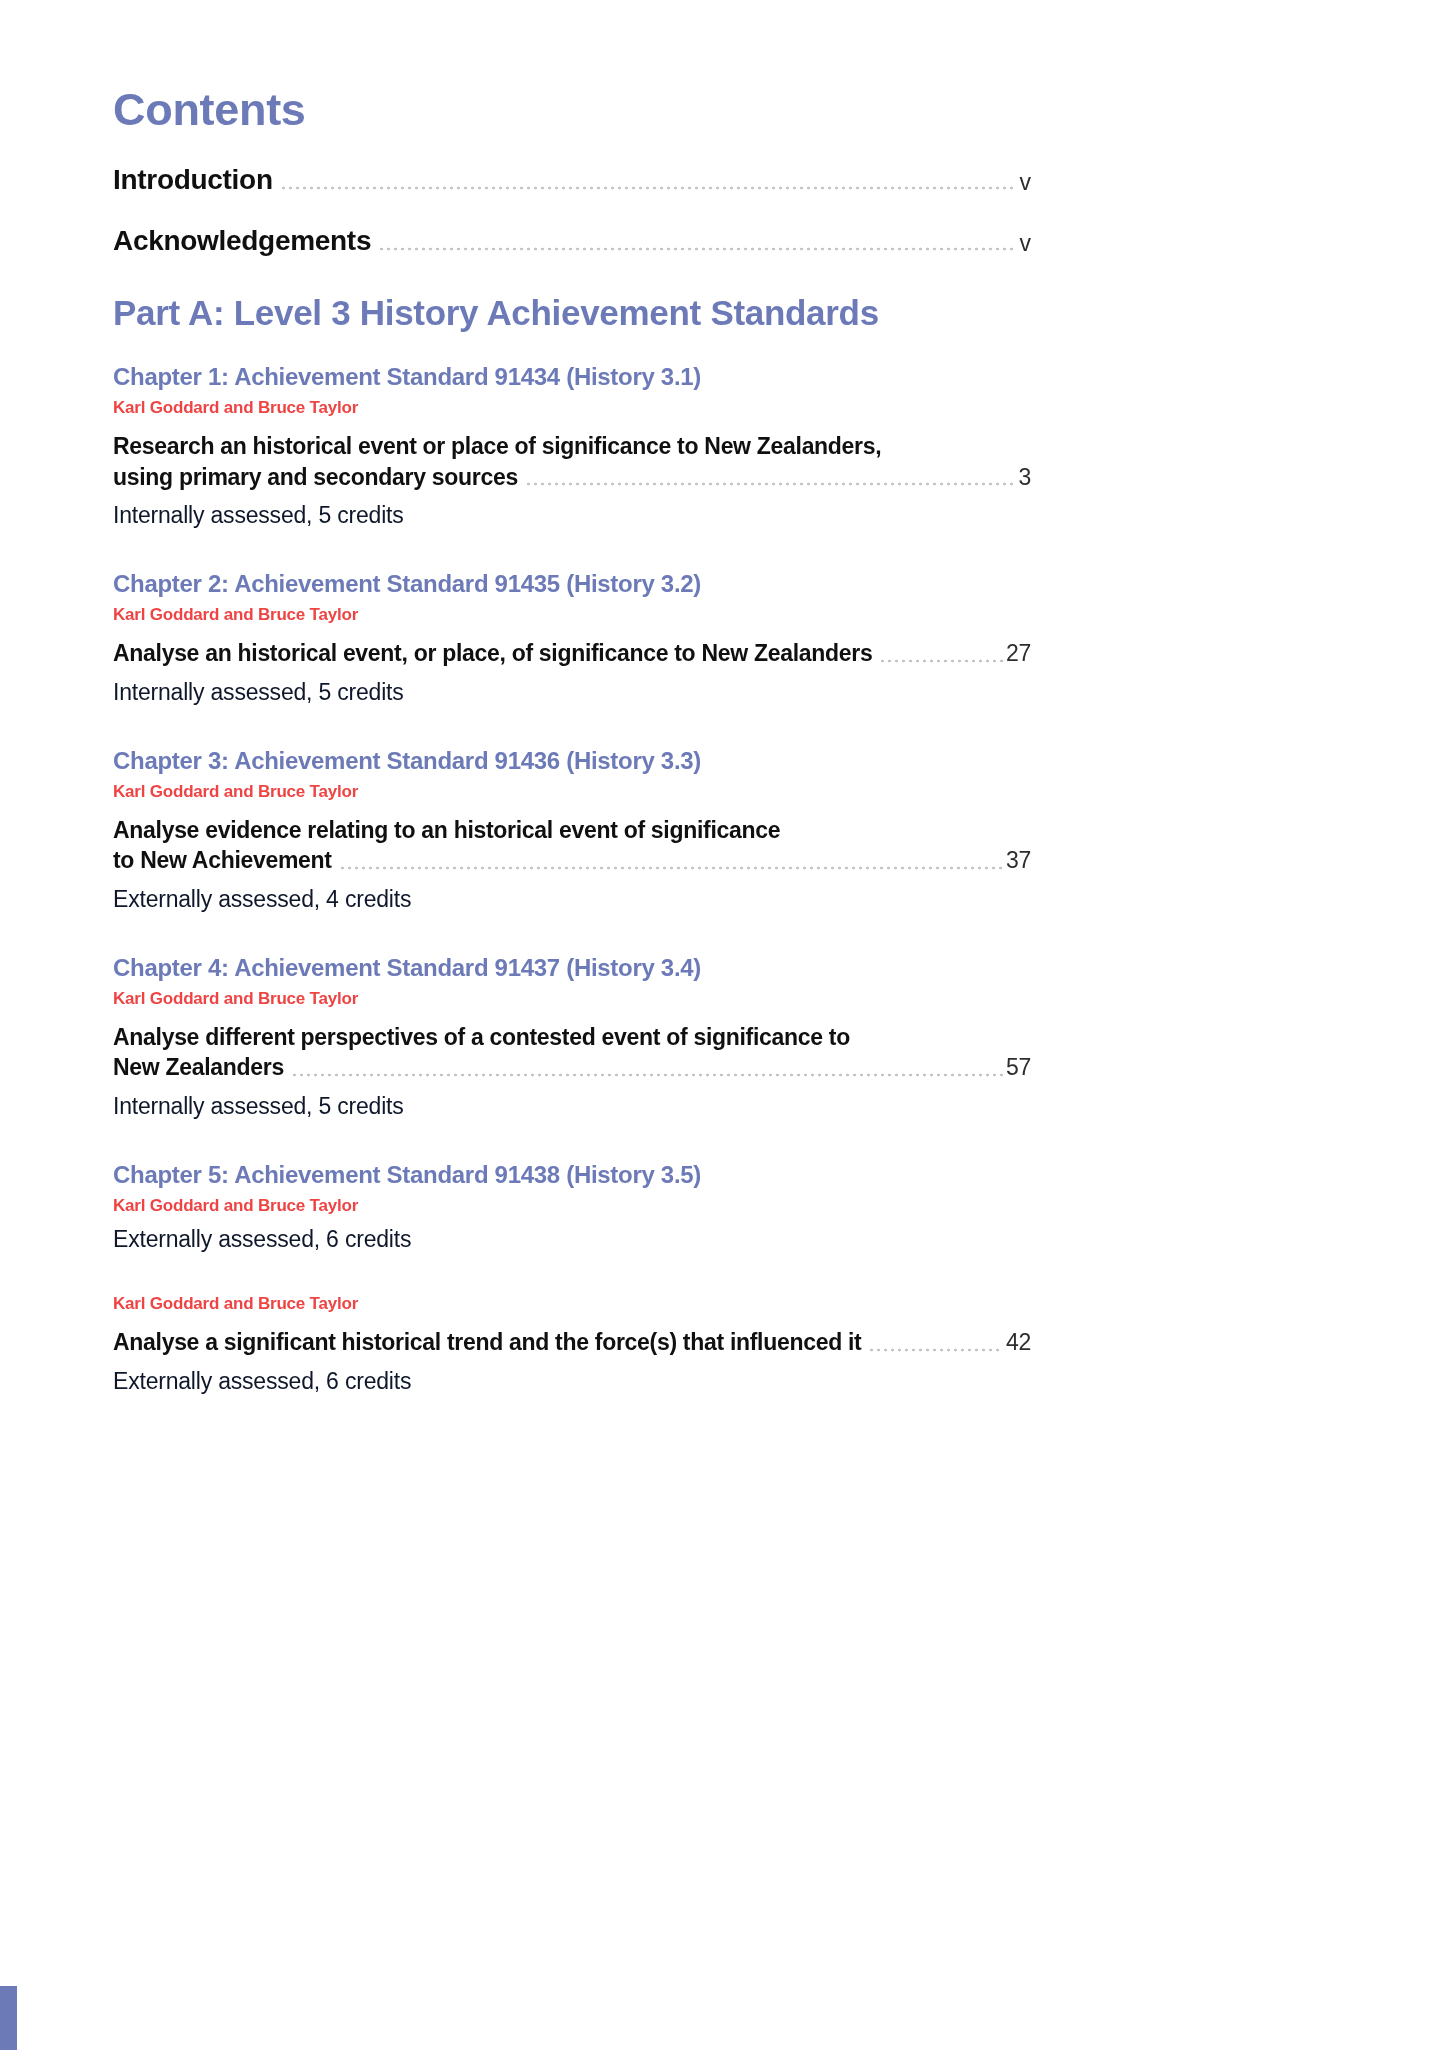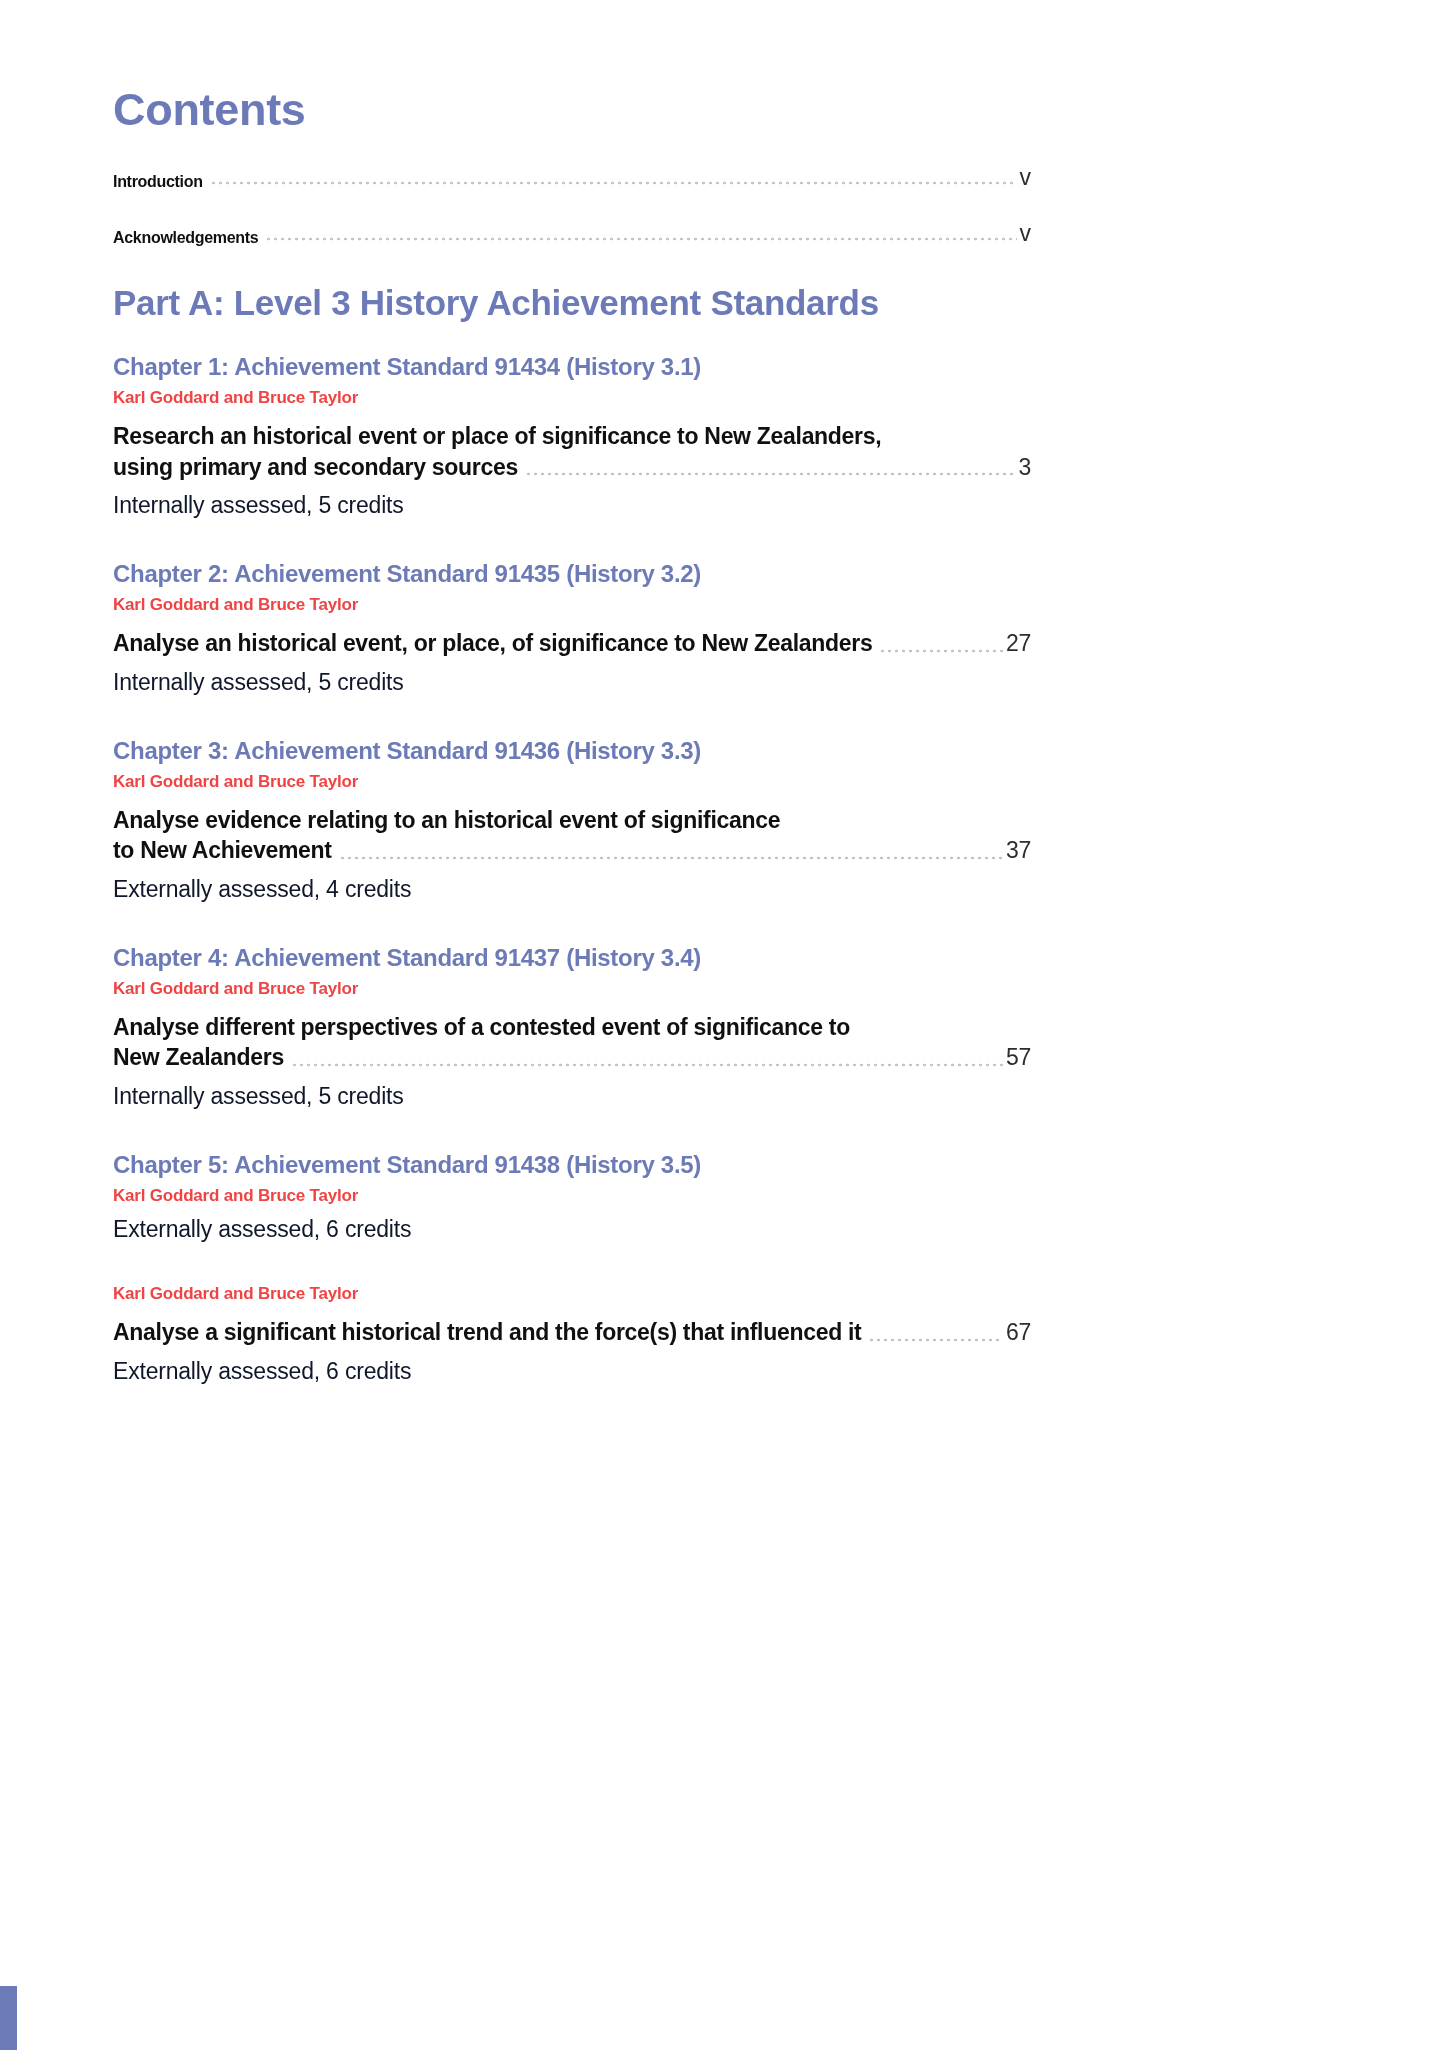--- a/index.html
+++ b/index.html
@@ -27,21 +27,21 @@
     letter-spacing: -0.3px;
     color: var(--accent, #6C7AB8);
     margin: 0 0 28px 0;
   }
   .toc-row {
     display: flex;
     align-items: flex-end;
     margin-bottom: 29px;
   }
   .toc-label {
-    font-size: 16px;
+    font-size: 28px;
     font-weight: 700;
     letter-spacing: -0.3px;
     color: #101010;
     white-space: nowrap;
     text-align: center;
   }
   .leader {
     flex: 1 1 0;
     min-width: 14px;
     height: 4px;
@@ -191,21 +191,21 @@
     <div class="assessment">Externally assessed, 6 credits</div>
   </section>
 
   <section class="chapter">
     <div class="chapter-authors">Karl Goddard and Bruce Taylor</div>
     <div class="chapter-desc">
 
       <div class="desc-row">
         <span class="desc-main">Analyse a significant historical trend and the force(s) that influenced it</span>
         <span class="leader"></span>
-        <span class="toc-page">67</span>
+        <span class="toc-page">42</span>
       </div>
     </div>
     <div class="assessment">Externally assessed, 6 credits</div>
   </section>
 
 </div>
 
 <div class="page-tab"></div>
 
 </body></html>

